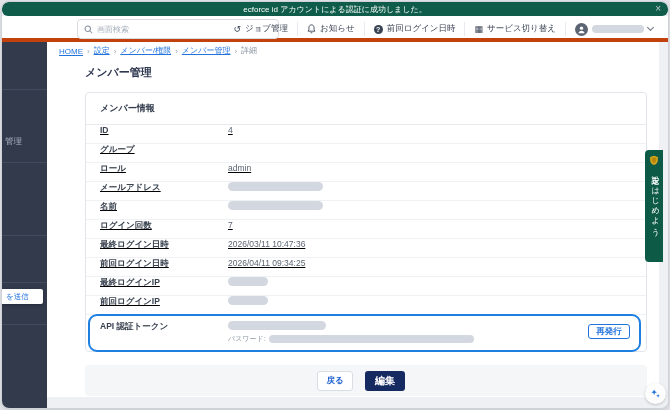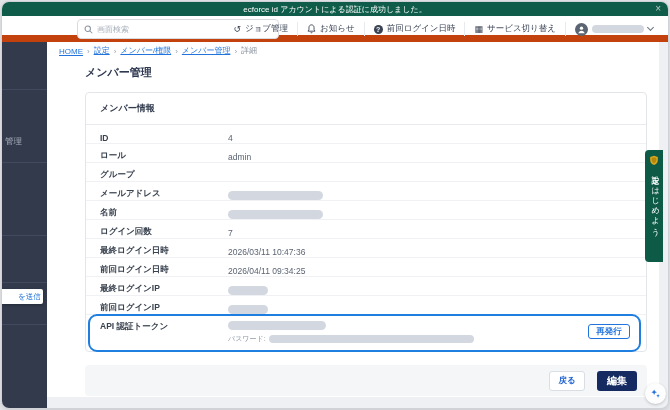--- a/index.html
+++ b/index.html
@@ -1,68 +1,68 @@
 <!DOCTYPE html>
 <html><head>
 <meta charset="utf-8">
 <style>
   * { margin:0; padding:0; box-sizing:border-box; }
   html,body { width:670px; height:410px; background:#e3e5e9; font-family:"Liberation Sans","DejaVu Sans",sans-serif; overflow:hidden; }
   #window { position:absolute; inset:2px; border-radius:7px; background:#eef0f3; box-shadow:0 0 0 1px #cfd3d9, 0 2px 6px rgba(0,0,0,.15); overflow:hidden; }
 
   
-  .banner { position:absolute; left:0; top:0; right:0; height:14px; background:#0e5c49; display:flex; align-items:center; justify-content:center; }
+  .banner { position:absolute; left:0; top:0; right:0; height:14px; background:#0e5c49; display:flex; align-items:center; justify-content:center;border-radius:6px; }
   .banner .msg { color:#fff; font-size:8px; }
   .banner .close { position:absolute; right:7px; top:0; color:#bccbc6; font-size:10px; line-height:14px; cursor:pointer; }
 
   
-  .hdr { position:absolute; left:0; top:14px; right:0; height:26px; background:#fff; border-bottom:7px solid #c2410c; }
+  .hdr { position:absolute; left:0; top:14px; right:0; height:26px; background:#fff; border-bottom:4px solid #c2410c; }
   .search { position:absolute; left:75px; top:3px; width:202px; height:20px; border:1px solid #d8dce2; border-radius:4px; background:#fff; display:flex; align-items:center; padding:0 6px; gap:4px; }
   .search input { border:none; outline:none; flex:1; font-size:8px; color:#3a4354; font-family:inherit; background:transparent; }
   .search input::placeholder { color:#a4adb8; }
   .hmenu { position:absolute; right:6px; top:0; height:26px; display:flex; align-items:center; }
   .hitem { display:flex; align-items:center; gap:4px; padding:0 9px; height:14px; font-size:8.5px; color:#3a4354; border-left:1px solid #e7eaee; cursor:pointer; white-space:nowrap; }
   .hitem:first-child { border-left:none; }
   .glyph { font-size:9px; color:#3a4354; line-height:1; }
   .qcircle { width:9px; height:9px; border-radius:50%; background:#3a4354; color:#fff; font-size:7px; line-height:9px; text-align:center; font-weight:bold; }
   .avatar { width:13px; height:13px; border-radius:50%; background:#5b6472; display:flex; align-items:center; justify-content:center; }
   .namepill { width:52px; height:8px; border-radius:4px; background:#d3d8e0; }
   .chev { width:5px; height:5px; border-right:1.5px solid #6b7480; border-bottom:1.5px solid #6b7480; transform:rotate(45deg); margin-top:-3px; }
 
   
   .sidebar { position:absolute; left:0; top:40px; bottom:0; width:45px; background:#323a4c; }
   .sdiv { position:absolute; left:0; width:45px; height:1px; background:#414a5e; }
   .slabel { position:absolute; left:3px; font-size:8.5px; color:#aab1bd; white-space:nowrap; }
-  .flyout { position:absolute; left:0; width:41px; height:15px; background:#fff; border-radius:0 2px 2px 0; box-shadow:0 1px 3px rgba(0,0,0,.3); font-size:7.5px; color:#2273dc; line-height:15px; padding-left:16px; white-space:nowrap; overflow:hidden; cursor:pointer; }
+  .flyout { position:absolute; left:0; width:41px; height:15px; background:#fff; border-radius:0 2px 2px 0; box-shadow:0 1px 3px rgba(0,0,0,.3); font-size:7.5px; color:#2273dc; line-height:15px; padding-left:4px; white-space:nowrap; overflow:hidden; cursor:pointer; }
 
   
   .panel { position:absolute; left:45px; top:40px; width:612px; height:355px; background:#fff; }
   .crumbs { position:absolute; left:57px; top:43px; font-size:8px; display:flex; gap:4px; align-items:flex-end; }
   .crumbs a { color:#2273dc; text-decoration:underline; cursor:pointer; }
   .crumbs .sep { color:#9aa3af; }
   .crumbs .cur { color:#8a93a0; }
   .ptitle { position:absolute; left:83px; top:63px; font-size:11px; font-weight:bold; color:#2e3850; }
 
   
   .card { position:absolute; left:83px; top:90px; width:562px; height:260px; border:1px solid #e2e5ea; border-radius:4px; background:#fff; }
   .chead { height:32px; border-bottom:1px solid #e8eaee; display:flex; align-items:center; padding-left:14px; font-size:9px; font-weight:bold; color:#333c4e; }
-  .row { height:19px; border-bottom:1px solid #eff1f4; display:flex; align-items:flex-end; }
+  .row { height:19px; border-bottom:1px solid #eff1f4; display:flex; align-items:flex-start;text-decoration:underline; }
   .row .lbl { width:142px; padding-left:14px; font-size:8.5px; font-weight:bold; color:#39424f; flex:none; }
   .row .val { font-size:8.5px; color:#5a6472; }
   .pill { background:#d3d8e0; border-radius:5px; height:9px; }
   .apirow { height:38px; display:flex; align-items:flex-start; position:relative; padding-top:6px; }
   .apirow .lbl { width:142px; padding-left:14px; font-size:8.5px; font-weight:bold; color:#39424f; flex:none; line-height:10px; }
   .apival { display:flex; flex-direction:column; gap:4px; }
   .pwline { display:flex; align-items:center; gap:3px; }
   .pwlabel { font-size:7px; color:#8a93a0; }
   .reissue { position:absolute; right:16px; top:9px; width:42px; height:15px; background:#fff; border:1px solid #2273dc; border-radius:3px; color:#2273dc; font-size:8.5px; font-weight:bold; font-family:inherit; cursor:pointer; }
   .ring { position:absolute; left:86px; top:312px; width:553px; height:38px; border:2px solid #1e7fe0; border-radius:9px; pointer-events:none; z-index:5; }
 
   
-  .fstrip { position:absolute; left:83px; top:363px; width:562px; height:31px; background:#f5f6f8; border-radius:4px; display:flex; align-items:center; justify-content:flex-end; gap:12px; padding-right:10px; }
+  .fstrip { position:absolute; left:83px; top:363px; width:562px; height:31px; background:#f5f6f8; border-radius:4px; display:flex; align-items:center; justify-content:center; gap:12px; padding-right:10px; }
   .btn-back { width:36px; height:20px; background:#fff; border:1px solid #d9dee4; border-radius:3px; color:#2264d1; font-size:8.5px; font-weight:bold; font-family:inherit; cursor:pointer; }
   .btn-edit { width:40px; height:20px; background:#152a60; border:none; border-radius:3px; color:#fff; font-size:10px; font-weight:bold; font-family:inherit; cursor:pointer; }
 
   
   .sidetab { position:absolute; right:5px; top:148px; width:18px; height:112px; background:#0d5b47; border-radius:4px 0 0 4px; display:flex; flex-direction:column; align-items:center; padding-top:5px; gap:3px; cursor:pointer; z-index:6; }
   .sidetab .vtxt { writing-mode:vertical-rl; text-orientation:upright; font-size:8px; color:#fff; letter-spacing:1px; }
 
   
   .fab { position:absolute; left:643px; top:381px; width:21px; height:21px; border-radius:50%; background:#fdfdfe; box-shadow:0 1px 3px rgba(0,0,0,.2); display:flex; align-items:center; justify-content:center; cursor:pointer; z-index:7; }
 </style>
@@ -144,26 +144,26 @@
   <div class="ptitle">メンバー管理</div>
 
   <div class="card">
     <div class="chead">メンバー情報</div>
 
     <div class="row">
       <span class="lbl">ID</span>
       <span class="val">4</span>
     </div>
     <div class="row">
+      <span class="lbl">グループ</span>
+      <span class="val"></span>
+    </div>
+    <div class="row">
       <span class="lbl">ロール</span>
       <span class="val">admin</span>
-    </div>
-    <div class="row">
-      <span class="lbl">グループ</span>
-      <span class="val"></span>
     </div>
     <div class="row">
       <span class="lbl">メールアドレス</span>
       <span class="pill" style="width:95px"></span>
     </div>
     <div class="row">
       <span class="lbl">名前</span>
       <span class="pill" style="width:95px"></span>
     </div>
     <div class="row">

